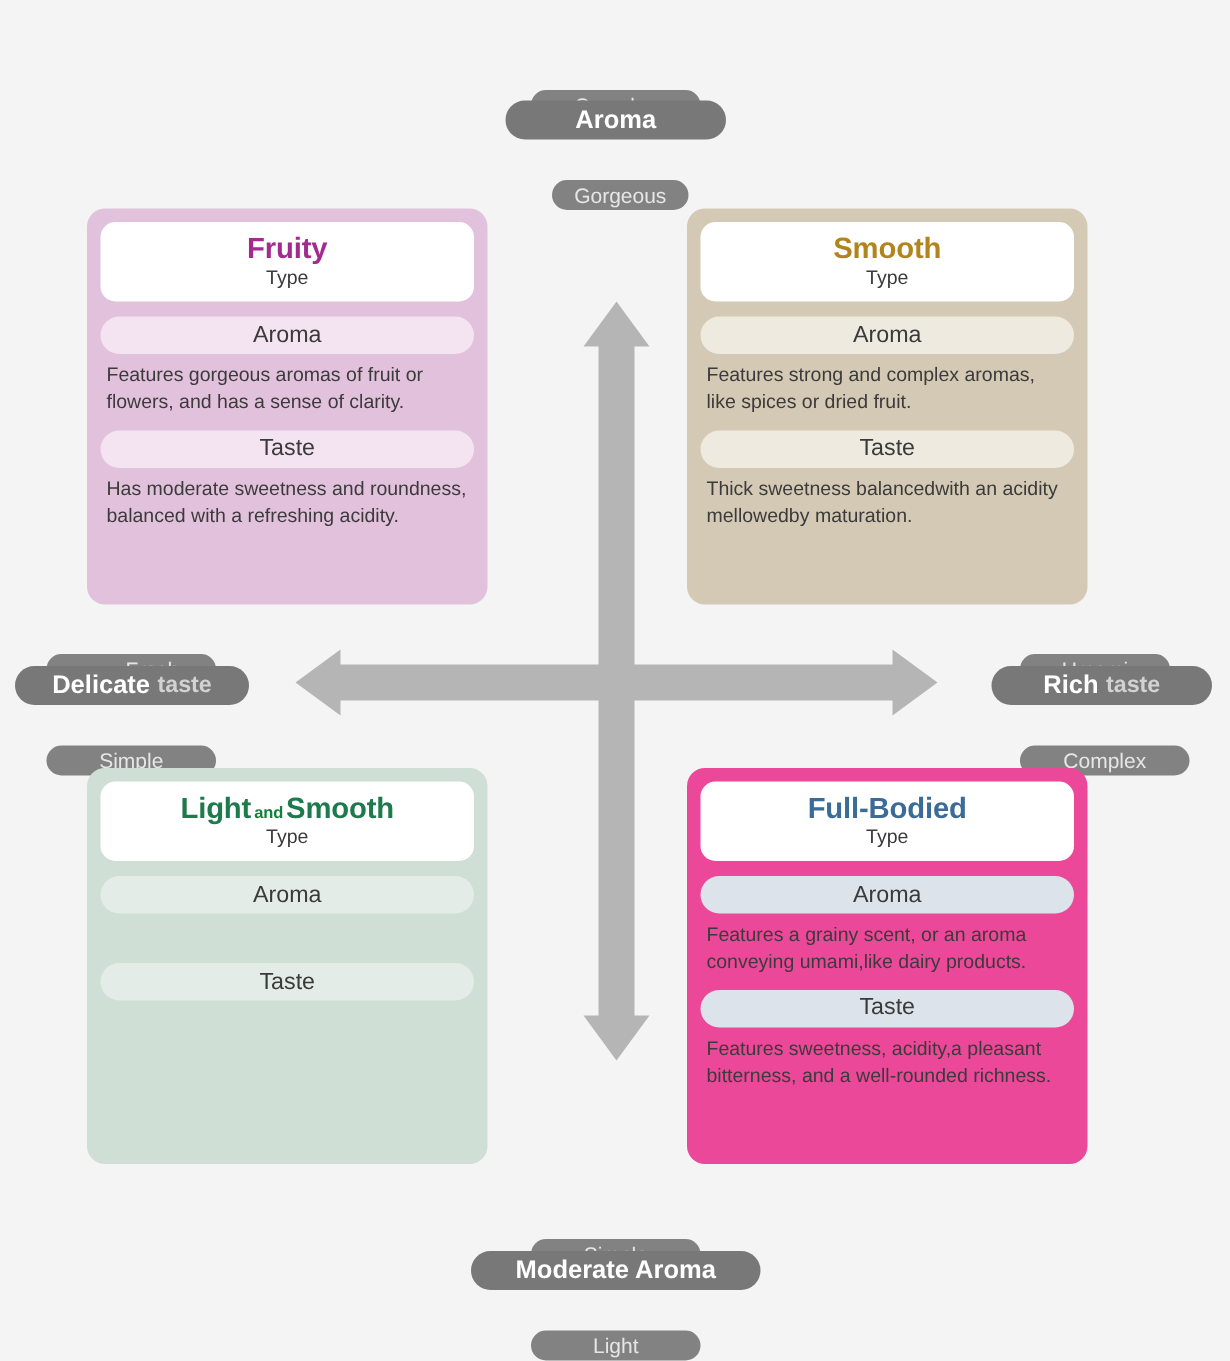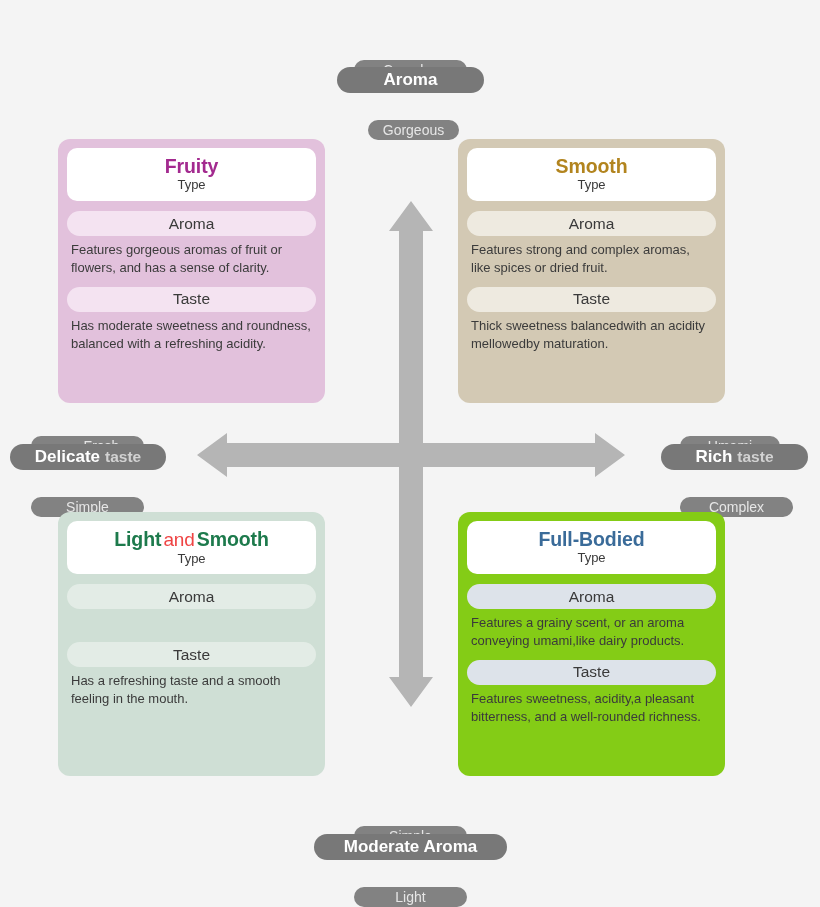--- a/index.html
+++ b/index.html
@@ -82,23 +82,23 @@
     justify-content: center;
     box-sizing: border-box;
   }
   .card-title {
     font-size: 19.5px;
     font-weight: bold;
     line-height: 1.05;
     letter-spacing: -0.1px;
   }
   .card-title .conj {
-    font-size: 19px;
-    font-weight: normal;
-    color: #ef4444;
+    font-size: 11px;
+    font-weight: bold;
+    color: #15803d;
     padding: 0 2px;
   }
   .card-type {
     font-size: 13px;
     color: #3a3a3a;
     line-height: 1.2;
     margin-top: 1px;
   }
   .section-pill {
     border-radius: 999px;
@@ -118,21 +118,21 @@
     white-space: pre-line;
   }
 
   
   .card.fruity      { background: #e2c1dc; }
   .card.fruity .section-pill { background: #f4e3f1; }
   .card.matured     { background: #d3c9b4; }
   .card.matured .section-pill { background: #eeeae0; }
   .card.light       { background: #cfdfd5; }
   .card.light .section-pill { background: #e3ece6; }
-  .card.full        { background: #84cc16; }
+  .card.full        { background: #ec4899; }
   .card.full .section-pill { background: #dde3ea; }
 </style>
 </head>
 <body>
 
 <div id="stage">
 
   <svg class="arrow-svg" viewBox="0 0 820 907">
 
     <polygon fill="#b5b5b5" points="411,201 433,231 423,231 423,677 433,677 411,707 389,677 399,677 399,231 389,231"></polygon>
@@ -206,21 +206,20 @@
 
   <div class="card light" style="left:58px; top:512px;">
     <div class="card-head">
       <div class="card-title" style="color:#1d7a4c;">
         <span>Light</span><span class="conj">and</span><span>Smooth</span>
       </div>
       <div class="card-type">Type</div>
     </div>
     <div class="section-pill">Aroma</div>
     <div class="section-pill" style="margin-top:33px;">Taste</div>
-    <div class="section-body">Has a refreshing taste and a smooth feeling in the mouth.</div>
   </div>
 
   <div class="card full" style="left:458px; top:512px;">
     <div class="card-head">
       <div class="card-title" style="color:#3a6b99;">Full-Bodied</div>
       <div class="card-type">Type</div>
     </div>
     <div class="section-pill">Aroma</div>
     <div class="section-body">Features a grainy scent, or an aroma conveying umami,like dairy products.</div>
     <div class="section-pill">Taste</div>

